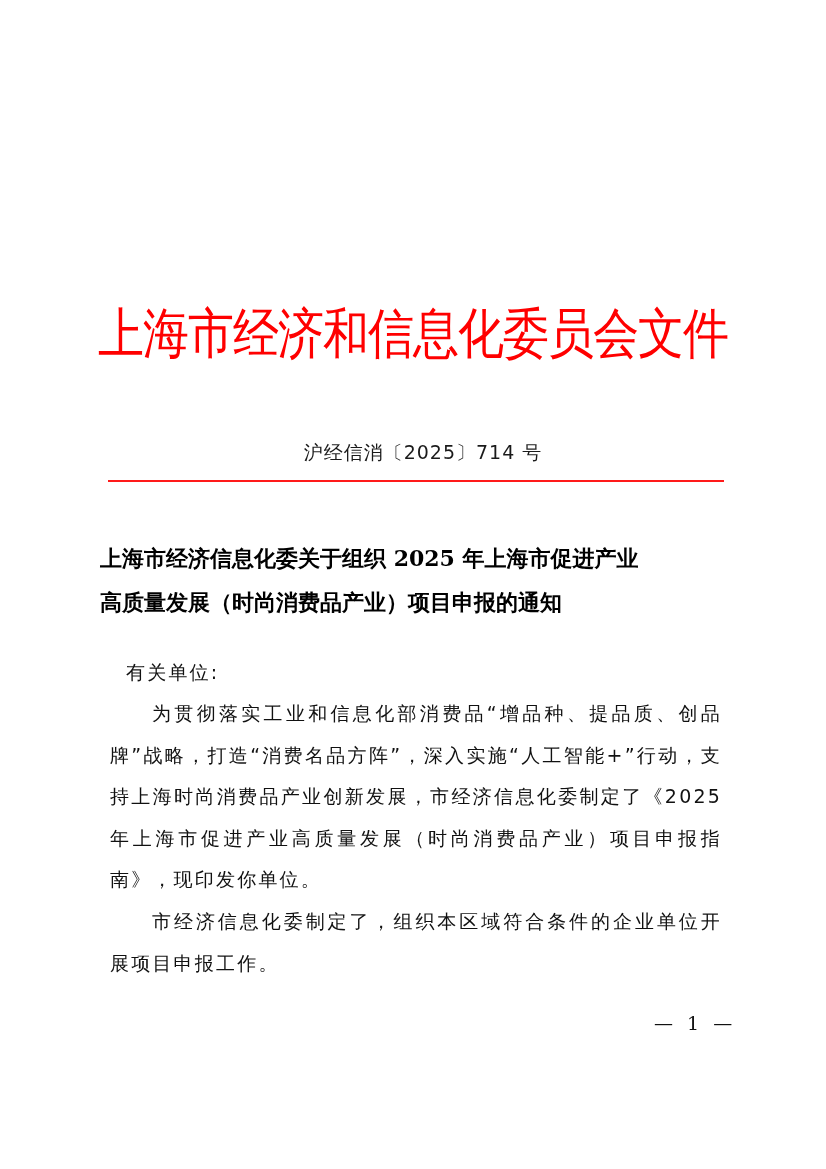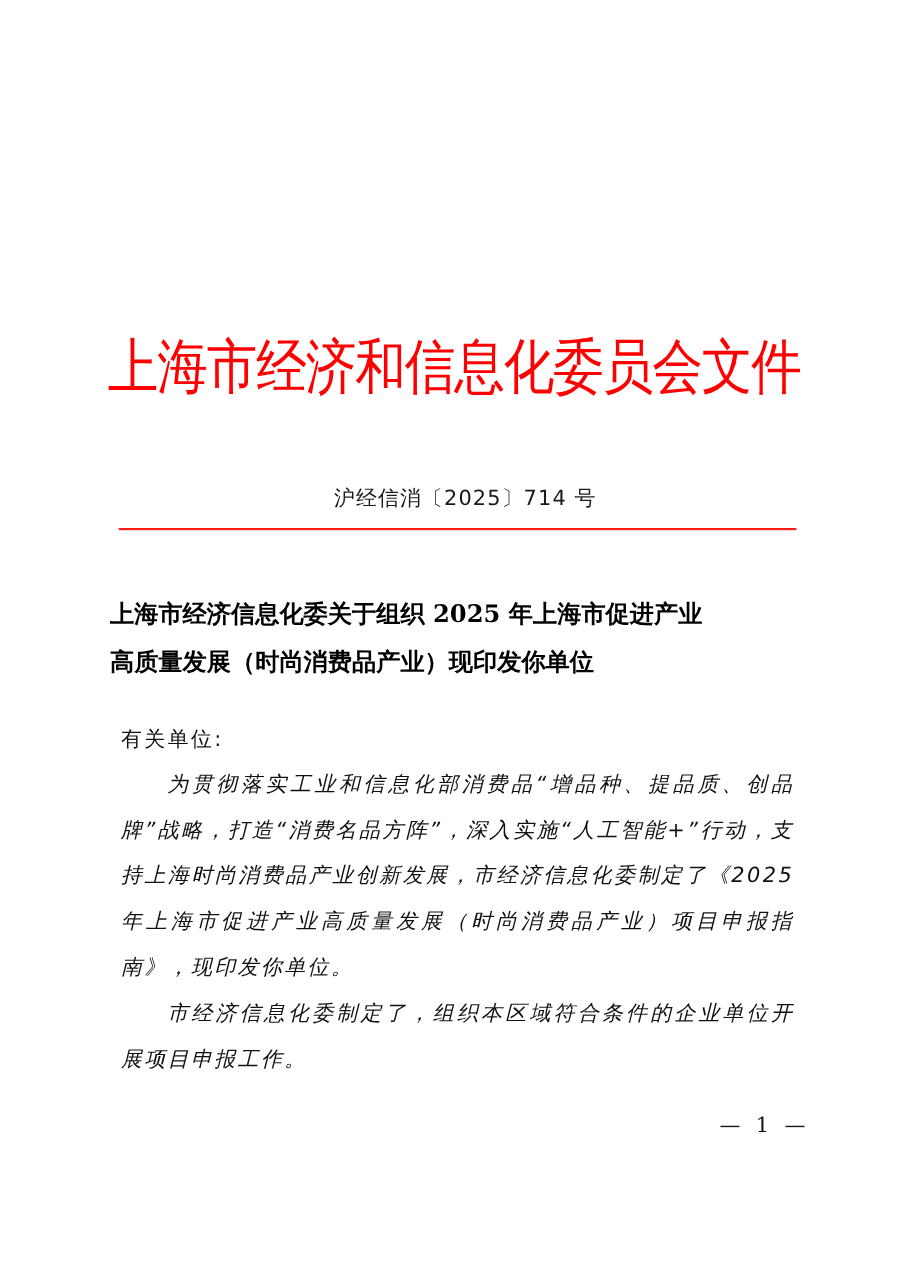--- a/index.html
+++ b/index.html
@@ -74,26 +74,26 @@
       left: 110px;
       width: 610px;
       font-family: "DejaVu Sans", "Liberation Sans", sans-serif;
       font-size: 19px;
       line-height: 41.5px;
       color: #111111;
       letter-spacing: 2.2px;
     }
     .salutation {
       top: 652px;
+      margin-left: 16px;
     }
     .para {
       text-align: justify;
       text-indent: 42px;
       margin: 0;
-      font-style: italic;
     }
     .para1 { position: absolute; top: 693px; left: 110px; width: 612px; }
     .para2 { position: absolute; top: 901px; left: 110px; width: 612px; }
     .page-number {
       position: absolute;
       left: 654px;
       top: 1012px;
       font-family: "DejaVu Serif", "Liberation Serif", serif;
       font-size: 19px;
       color: #111111;
@@ -106,21 +106,21 @@
 <div class="page">
 
   <div class="masthead">上海市经济和信息化委员会文件</div>
 
   <div class="doc-number">沪经信消〔2025〕714 号</div>
 
   <div class="red-rule"></div>
 
   <div class="doc-title">
     <div>上海市经济信息化委关于组织 2025 年上海市促进产业</div>
-    <div>高质量发展（时尚消费品产业）现印发你单位</div>
+    <div>高质量发展（时尚消费品产业）项目申报的通知</div>
   </div>
 
   <div class="body-text salutation">有关单位:</div>
 
   <p class="body-text para para1">为贯彻落实工业和信息化部消费品“增品种、提品质、创品牌”战略，打造“消费名品方阵”，深入实施“人工智能+”行动，支持上海时尚消费品产业创新发展，市经济信息化委制定了《2025 年上海市促进产业高质量发展（时尚消费品产业）项目申报指南》，现印发你单位。</p>
 
   <p class="body-text para para2">市经济信息化委制定了，组织本区域符合条件的企业单位开展项目申报工作。</p>
 
   <div class="page-number">— 1 —</div>
 

